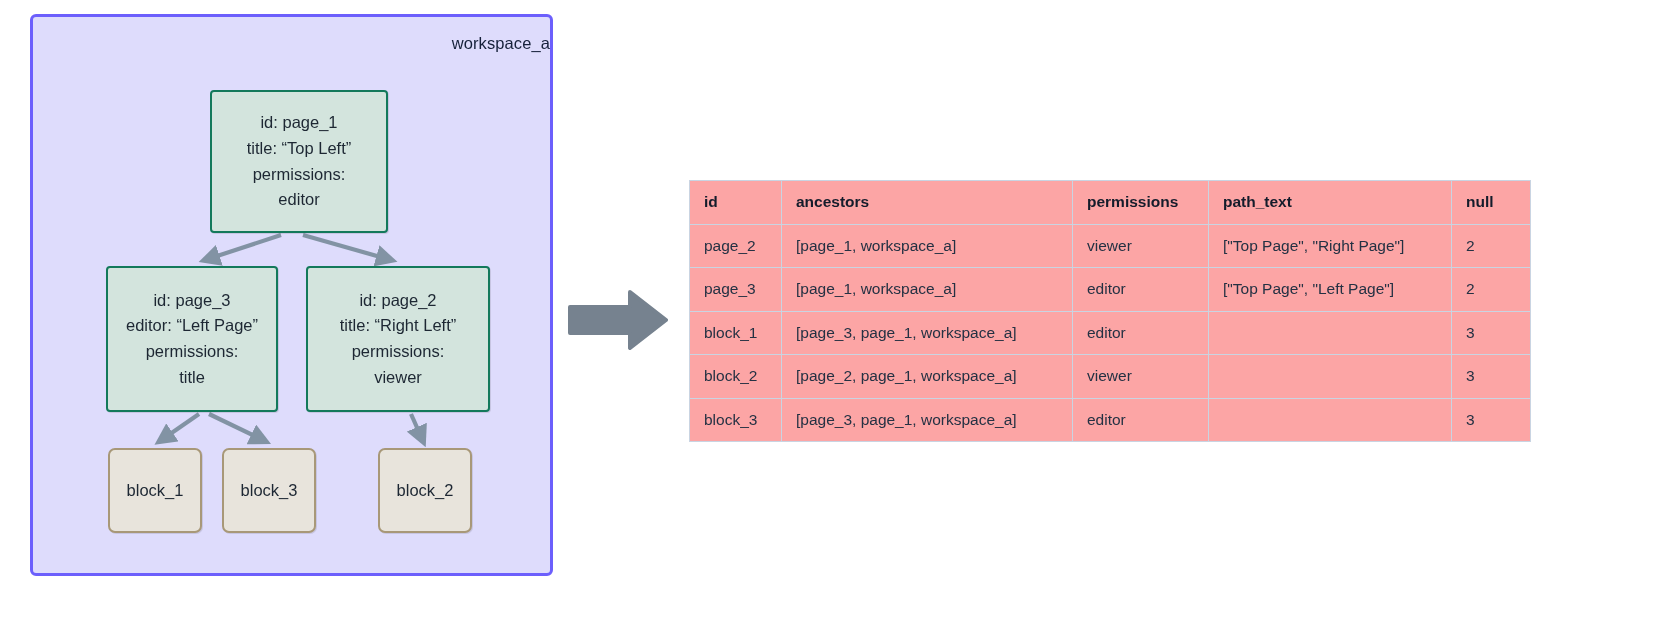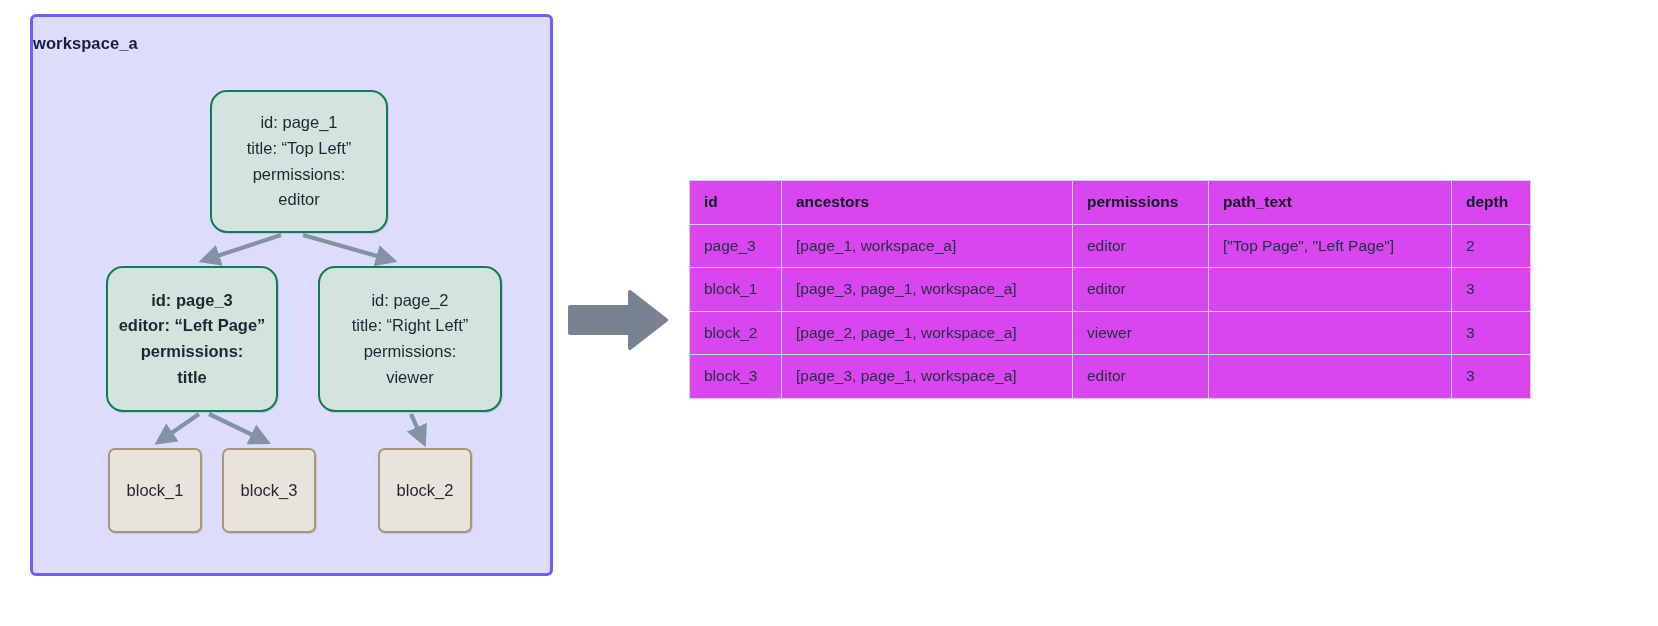--- a/index.html
+++ b/index.html
@@ -35,49 +35,49 @@
     border: 3px solid #6c5ffc;
     border-radius: 6px;
     box-sizing: border-box;
   }
 
   #workspace-title {
     position: absolute;
     left: 0;
     top: 17px;
     width: 100%;
-    text-align: left;
+    text-align: right;
     font-size: 16.5px;
-    font-weight: bold;
+    font-weight: normal;
     color: #16213a;
     letter-spacing: 0.1px;
   }
 
   
   .page-node {
     position: absolute;
     background: #d3e4dd;
     border: 2.2px solid #13795b;
-    border-radius: 17px;
+    border-radius: 4px;
     box-sizing: border-box;
     display: flex;
     flex-direction: column;
     align-items: center;
     justify-content: center;
     color: #1d2733;
     font-size: 16.5px;
     line-height: 1.55;
     text-align: center;
     box-shadow: 1px 1px 0 rgba(0,0,0,0.10);
   }
   .page-node .line { white-space: nowrap; }
 
   #node-page_1 { left: 177px; top: 73px;  width: 178px; height: 143px; }
-  #node-page_3 { left: 73px;  top: 249px; width: 172px; height: 146px; font-weight: bold; }
-  #node-page_2 { left: 285px; top: 249px; width: 184px; height: 146px; }
+  #node-page_3 { left: 73px;  top: 249px; width: 172px; height: 146px; }
+  #node-page_2 { left: 273px; top: 249px; width: 184px; height: 146px; }
 
   
   .block-node {
     position: absolute;
     background: #e8e4dc;
     border: 2.2px solid #a89878;
     border-radius: 7px;
     box-sizing: border-box;
     display: flex;
     align-items: center;
@@ -113,21 +113,21 @@
   #result-table-wrap {
     position: absolute;
     left: 689px;
     top: 180px;
     width: 841px;
   }
   table.result-table {
     border-collapse: collapse;
     table-layout: fixed;
     width: 841px;
-    background: #d946ef;
+    background: #fca5a5;
     font-size: 15.5px;
     color: #243143;
   }
   table.result-table th,
   table.result-table td {
     border: 1px solid #c9d4e2;
     padding: 0 14px;
     height: 43.5px;
     text-align: left;
     vertical-align: middle;
@@ -216,24 +216,31 @@
         <col class="col-perms">
         <col class="col-path">
         <col class="col-depth">
       </colgroup>
       <thead>
         <tr>
           <th>id</th>
           <th>ancestors</th>
           <th>permissions</th>
           <th>path_text</th>
-          <th>depth</th>
+          <th>null</th>
         </tr>
       </thead>
       <tbody>
+        <tr>
+          <td>page_2</td>
+          <td>[page_1, workspace_a]</td>
+          <td>viewer</td>
+          <td>["Top Page", "Right Page"]</td>
+          <td>2</td>
+        </tr>
         <tr>
           <td>page_3</td>
           <td>[page_1, workspace_a]</td>
           <td>editor</td>
           <td>["Top Page", "Left Page"]</td>
           <td>2</td>
         </tr>
         <tr>
           <td>block_1</td>
           <td>[page_3, page_1, workspace_a]</td>

